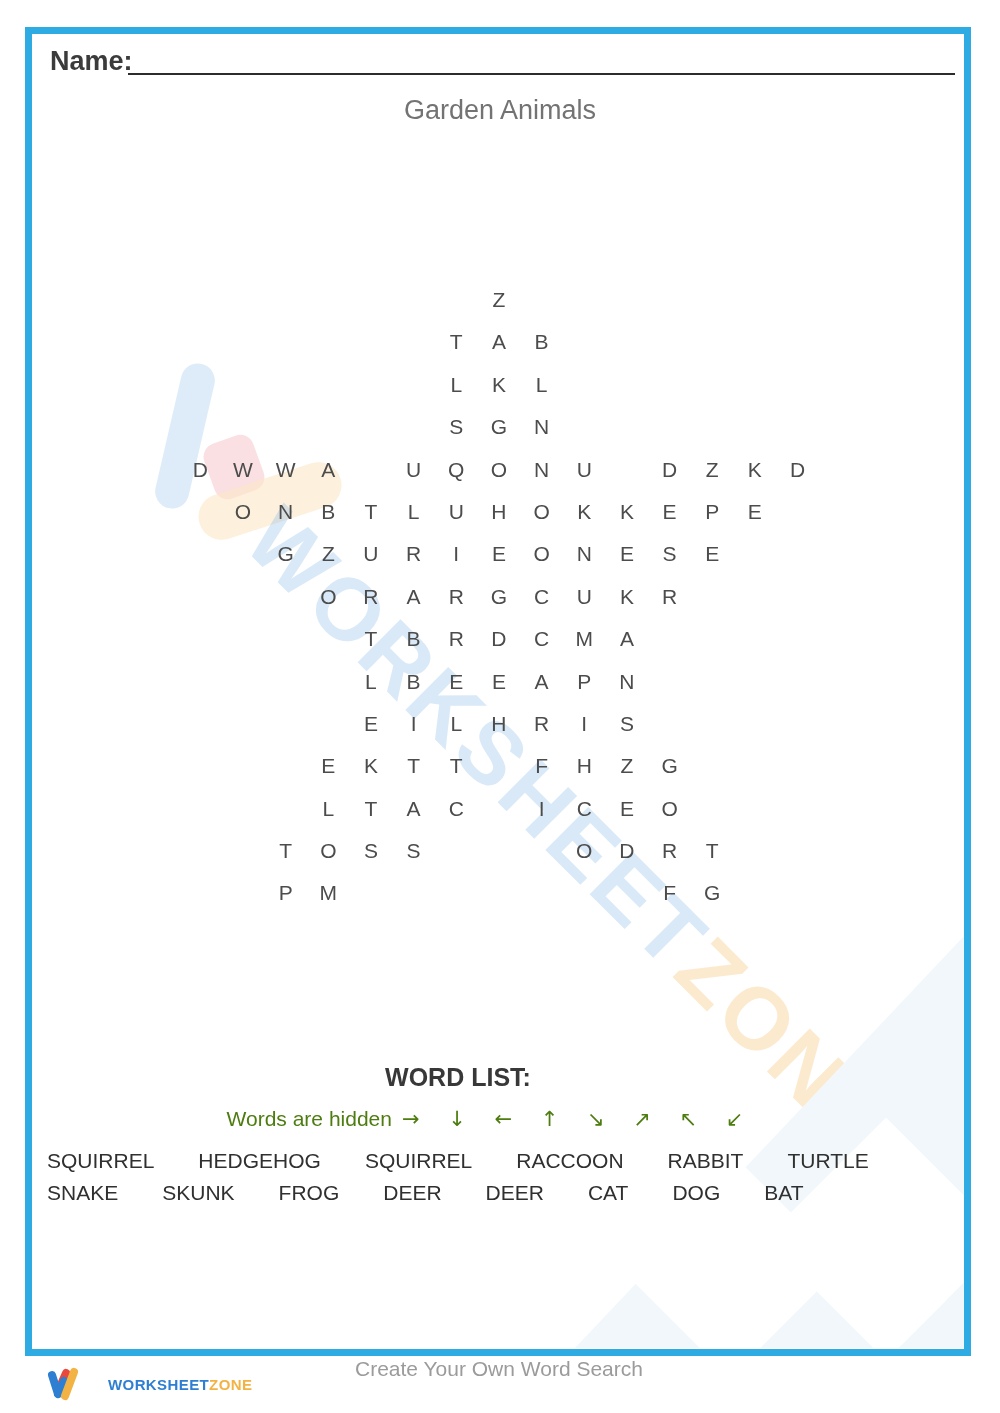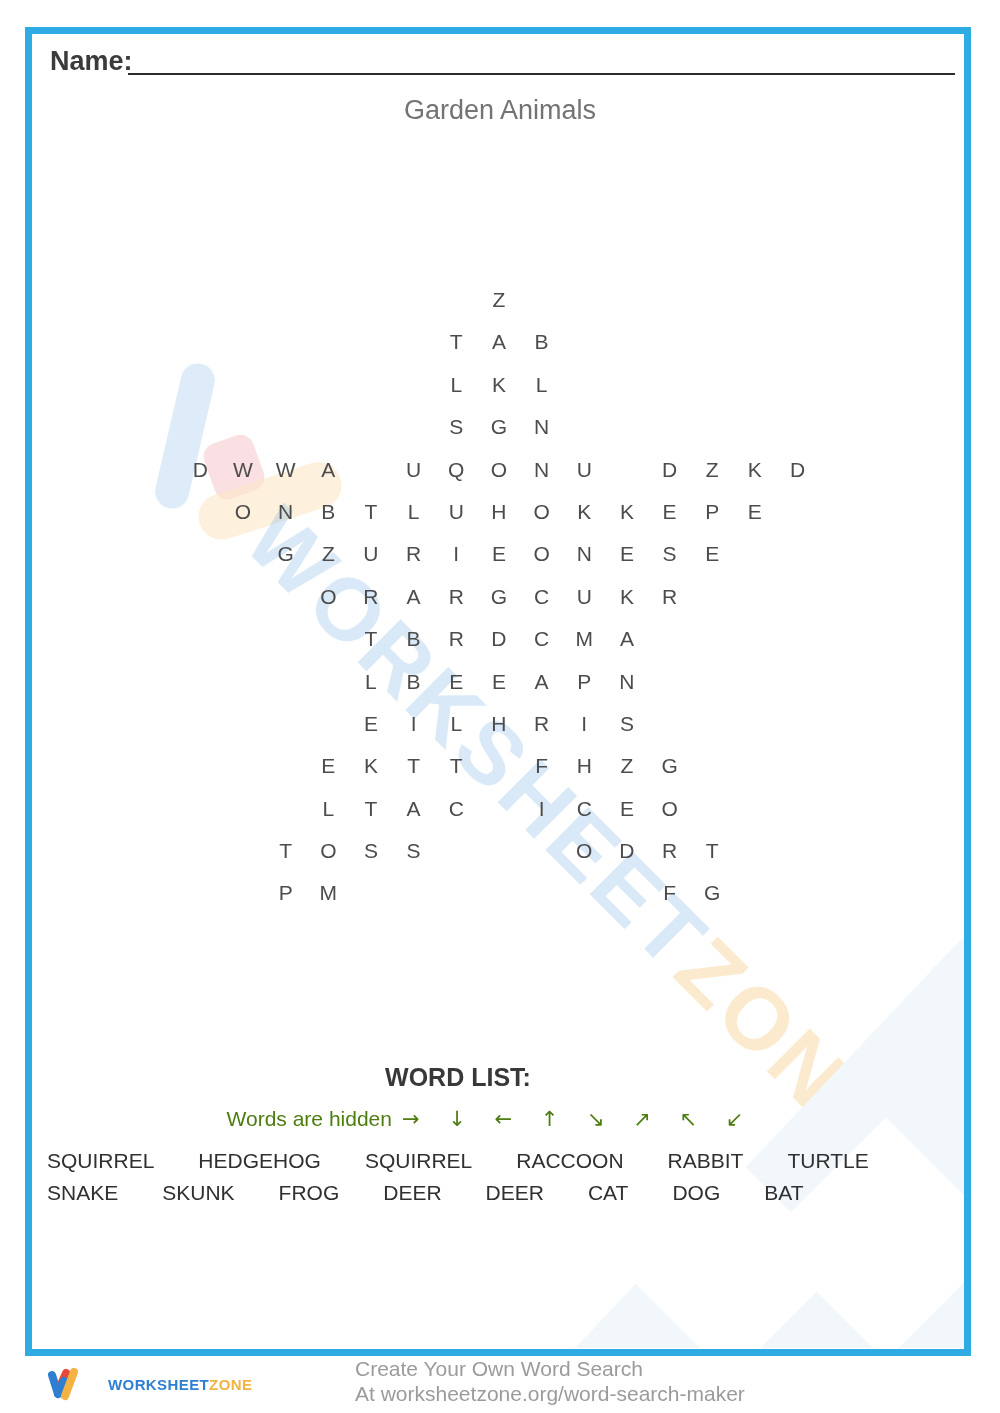--- a/index.html
+++ b/index.html
@@ -344,14 +344,13 @@
     <line x1="7" y1="9" x2="13" y2="28" stroke="#2e7fd2" stroke-width="8" stroke-linecap="round"></line>
     <line x1="13" y1="28" x2="19" y2="15" stroke="#2e7fd2" stroke-width="8" stroke-linecap="round"></line>
     <line x1="29" y1="6" x2="20" y2="30" stroke="#f3b344" stroke-width="8" stroke-linecap="round"></line>
   </svg>
   <span class="brand-text">
     <span class="b1">WORKSHEET</span><span class="b2">ZONE</span>
   </span>
 </div>
 <div class="footer-tagline">
   <div>Create Your Own Word Search</div>
-  <div>At worksheetzone.org/word-search-maker</div>
 </div>
 
 </body></html>

